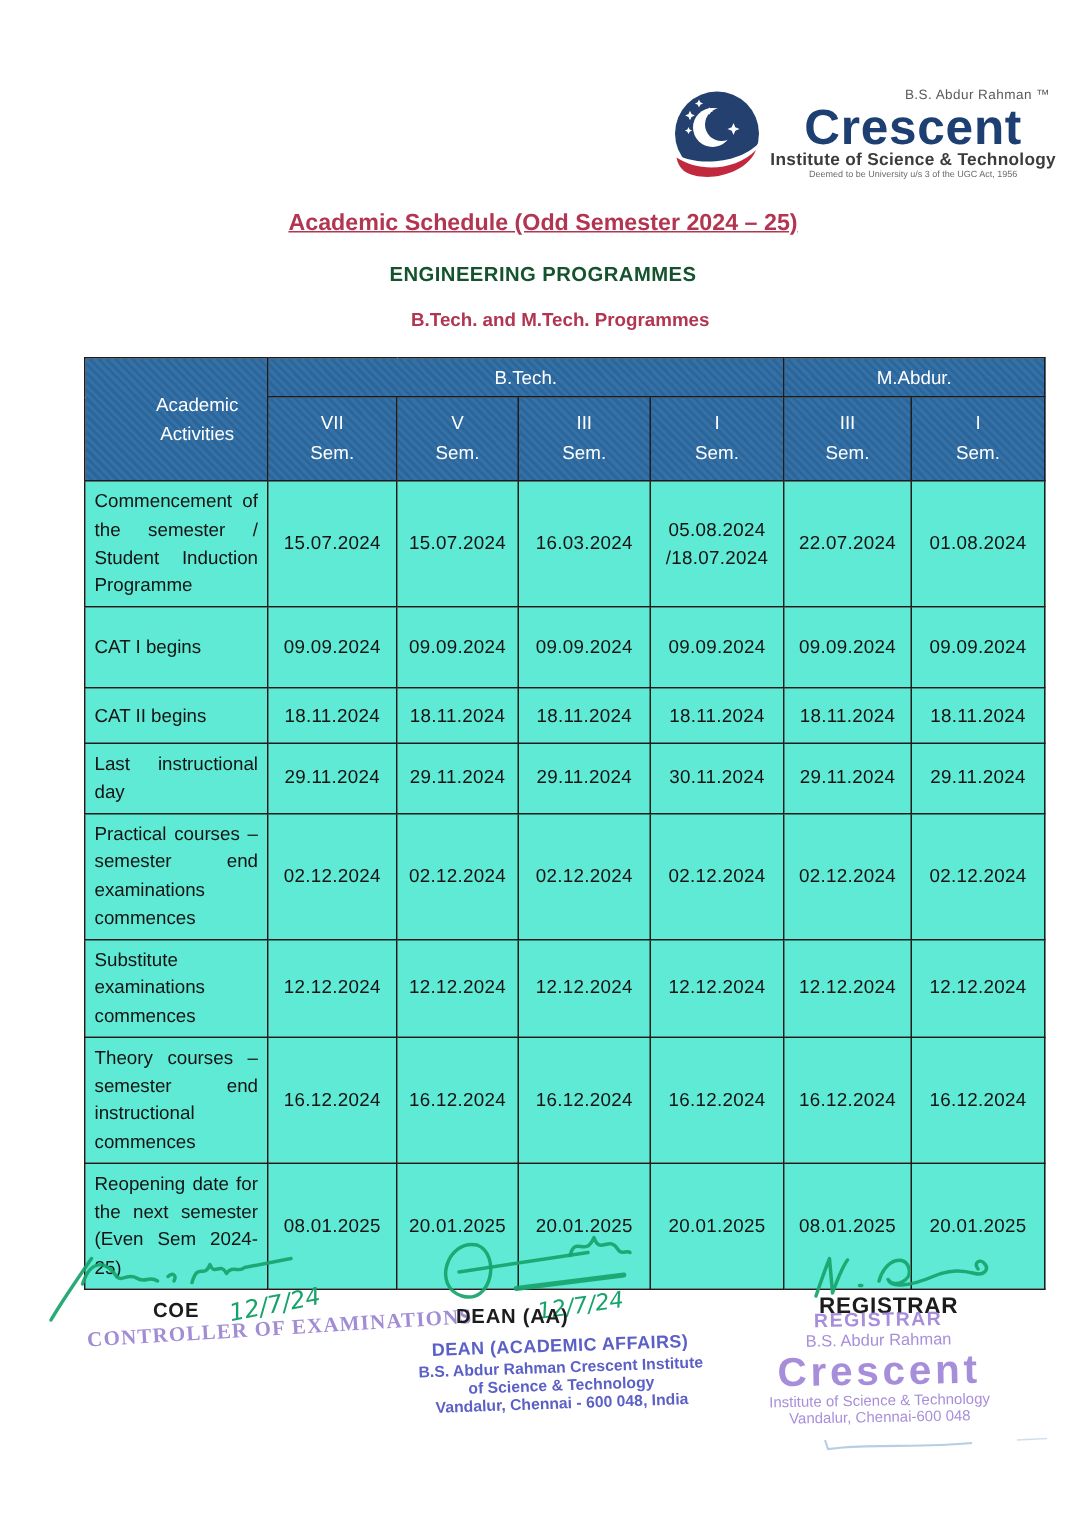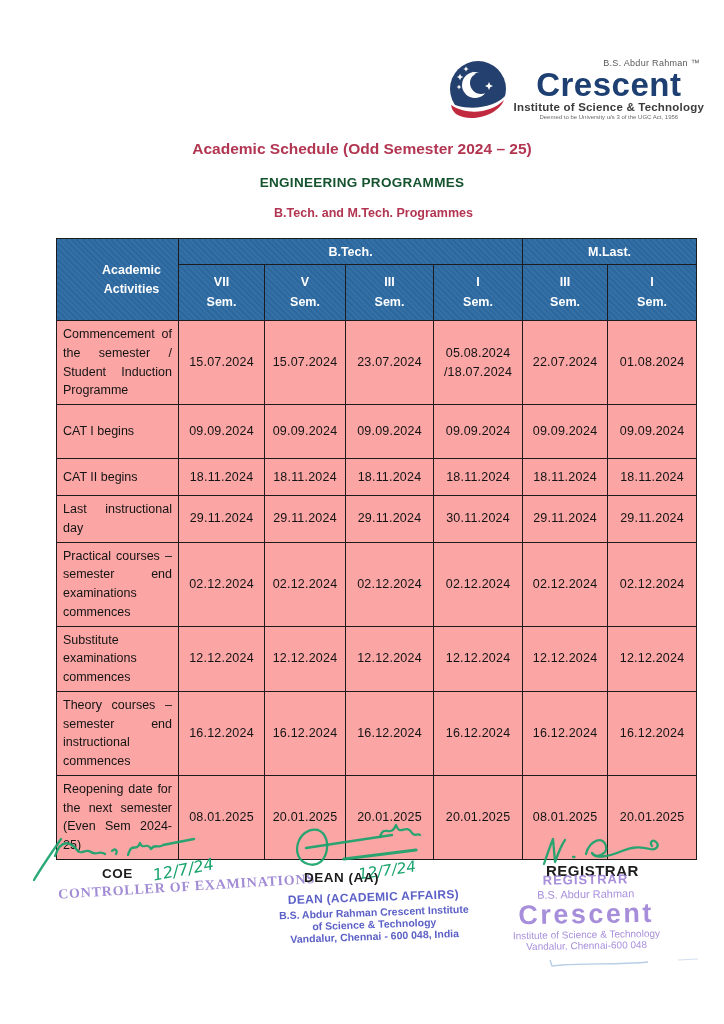--- a/index.html
+++ b/index.html
@@ -14,41 +14,41 @@
   .logo { position:absolute; top:58px; right:20px; display:flex; align-items:flex-start; }
   .logo-icon { width:64px; height:64px; margin-top:2px; }
   .logo-textcol { display:flex; flex-direction:column; align-items:center; margin-left:4px; }
   .logo-tm { font-size:9px; color:#5a5a5a; align-self:flex-end; margin-right:4px; letter-spacing:.3px; }
   .logo-name { font-size:33px; font-weight:bold; color:#1d3f72; line-height:1.0; letter-spacing:.5px; }
   .logo-sub { font-size:11.5px; font-weight:bold; color:#3c3c3c; margin-top:0px; letter-spacing:.2px; }
   .logo-tag { font-size:6px; color:#6b6b6b; margin-top:1px; }
 
   
   .title-main { position:absolute; top:140px; left:0; width:100%; text-align:center;
-    font-size:15.5px; font-weight:bold; color:#b23551; }
+    font-size:15.5px; font-weight:bold; color:#b23551;text-decoration:underline; }
   .title-prog { position:absolute; top:175px; left:0; width:100%; text-align:center;
     font-size:13.5px; font-weight:bold; color:#14532d; letter-spacing:.3px; }
   .title-sub { position:absolute; top:206px; left:0; width:100%; text-align:center;
     font-size:12.5px; font-weight:bold; color:#b23551;padding-left:23px; }
 
   
   table.schedule {
     position:absolute; left:56px; top:238px; width:640px;
     border-collapse:collapse; table-layout:fixed;
   }
   .schedule th, .schedule td { border:1px solid #1c1c1c; }
   .schedule thead th {
-    background:#2d6ba3; color:#ffffff; font-weight:bold; font-size:12.5px;
+    background:#2d6ba3; color:#ffffff; font-weight:normal; font-size:12.5px;
     background-image:repeating-linear-gradient(45deg, rgba(255,255,255,.04) 0 2px, rgba(0,0,0,.05) 2px 4px);
   }
   .schedule thead tr.group-row { height:26px; }
   .schedule thead tr.sem-row { height:56px; }
   .schedule thead th.act-h { font-size:12.5px; line-height:1.45;padding-left:28px; }
   .schedule thead th.sem-h { line-height:1.55; }
-  .schedule tbody td { font-size:12.5px; color:#141414; background:#fca5a5; }
+  .schedule tbody td { font-size:12.5px; color:#141414; background:#5eead4; }
   .schedule tbody td.activity { text-align:justify; padding:4px 6px; line-height:1.5; }
   .schedule tbody td.date { text-align:center; line-height:1.5; letter-spacing:.2px; }
   .schedule tbody tr:nth-child(1){height:77px}
   .schedule tbody tr:nth-child(2){height:54px}
   .schedule tbody tr:nth-child(3){height:37px}
   .schedule tbody tr:nth-child(4){height:38px}
   .schedule tbody tr:nth-child(5){height:82px}
   .schedule tbody tr:nth-child(6){height:57px}
   .schedule tbody tr:nth-child(7){height:75px}
   .schedule tbody tr:nth-child(8){height:83px}
@@ -126,37 +126,37 @@
         <col style="width:81px">
       <col style="width:88px">
         <col style="width:89px">
         <col style="width:85px">
         <col style="width:89px">
     </colgroup>
     <thead>
       <tr class="group-row">
         <th class="act-h" rowspan="2">Academic Activities</th>
         <th colspan="4">B.Tech.</th>
-        <th colspan="2">M.Last.</th>
+        <th colspan="2">M.Abdur.</th>
       </tr>
       <tr class="sem-row" id="sem-row">
           <th class="sem-h">VII<br>Sem.</th>
           <th class="sem-h">V<br>Sem.</th>
           <th class="sem-h">III<br>Sem.</th>
           <th class="sem-h">I<br>Sem.</th>
           <th class="sem-h">III<br>Sem.</th>
           <th class="sem-h">I<br>Sem.</th>
         </tr>
     </thead>
     <tbody id="schedule-body">
         <tr>
           <td class="activity">Commencement of the semester / Student Induction Programme</td>
           <td class="date">15.07.2024</td>
           <td class="date">15.07.2024</td>
-          <td class="date">23.07.2024</td>
+          <td class="date">16.03.2024</td>
           <td class="date">05.08.2024<br>/18.07.2024</td>
           <td class="date">22.07.2024</td>
           <td class="date">01.08.2024</td>
         </tr>
         <tr>
           <td class="activity">CAT I begins</td>
           <td class="date">09.09.2024</td>
           <td class="date">09.09.2024</td>
           <td class="date">09.09.2024</td>
           <td class="date">09.09.2024</td>

